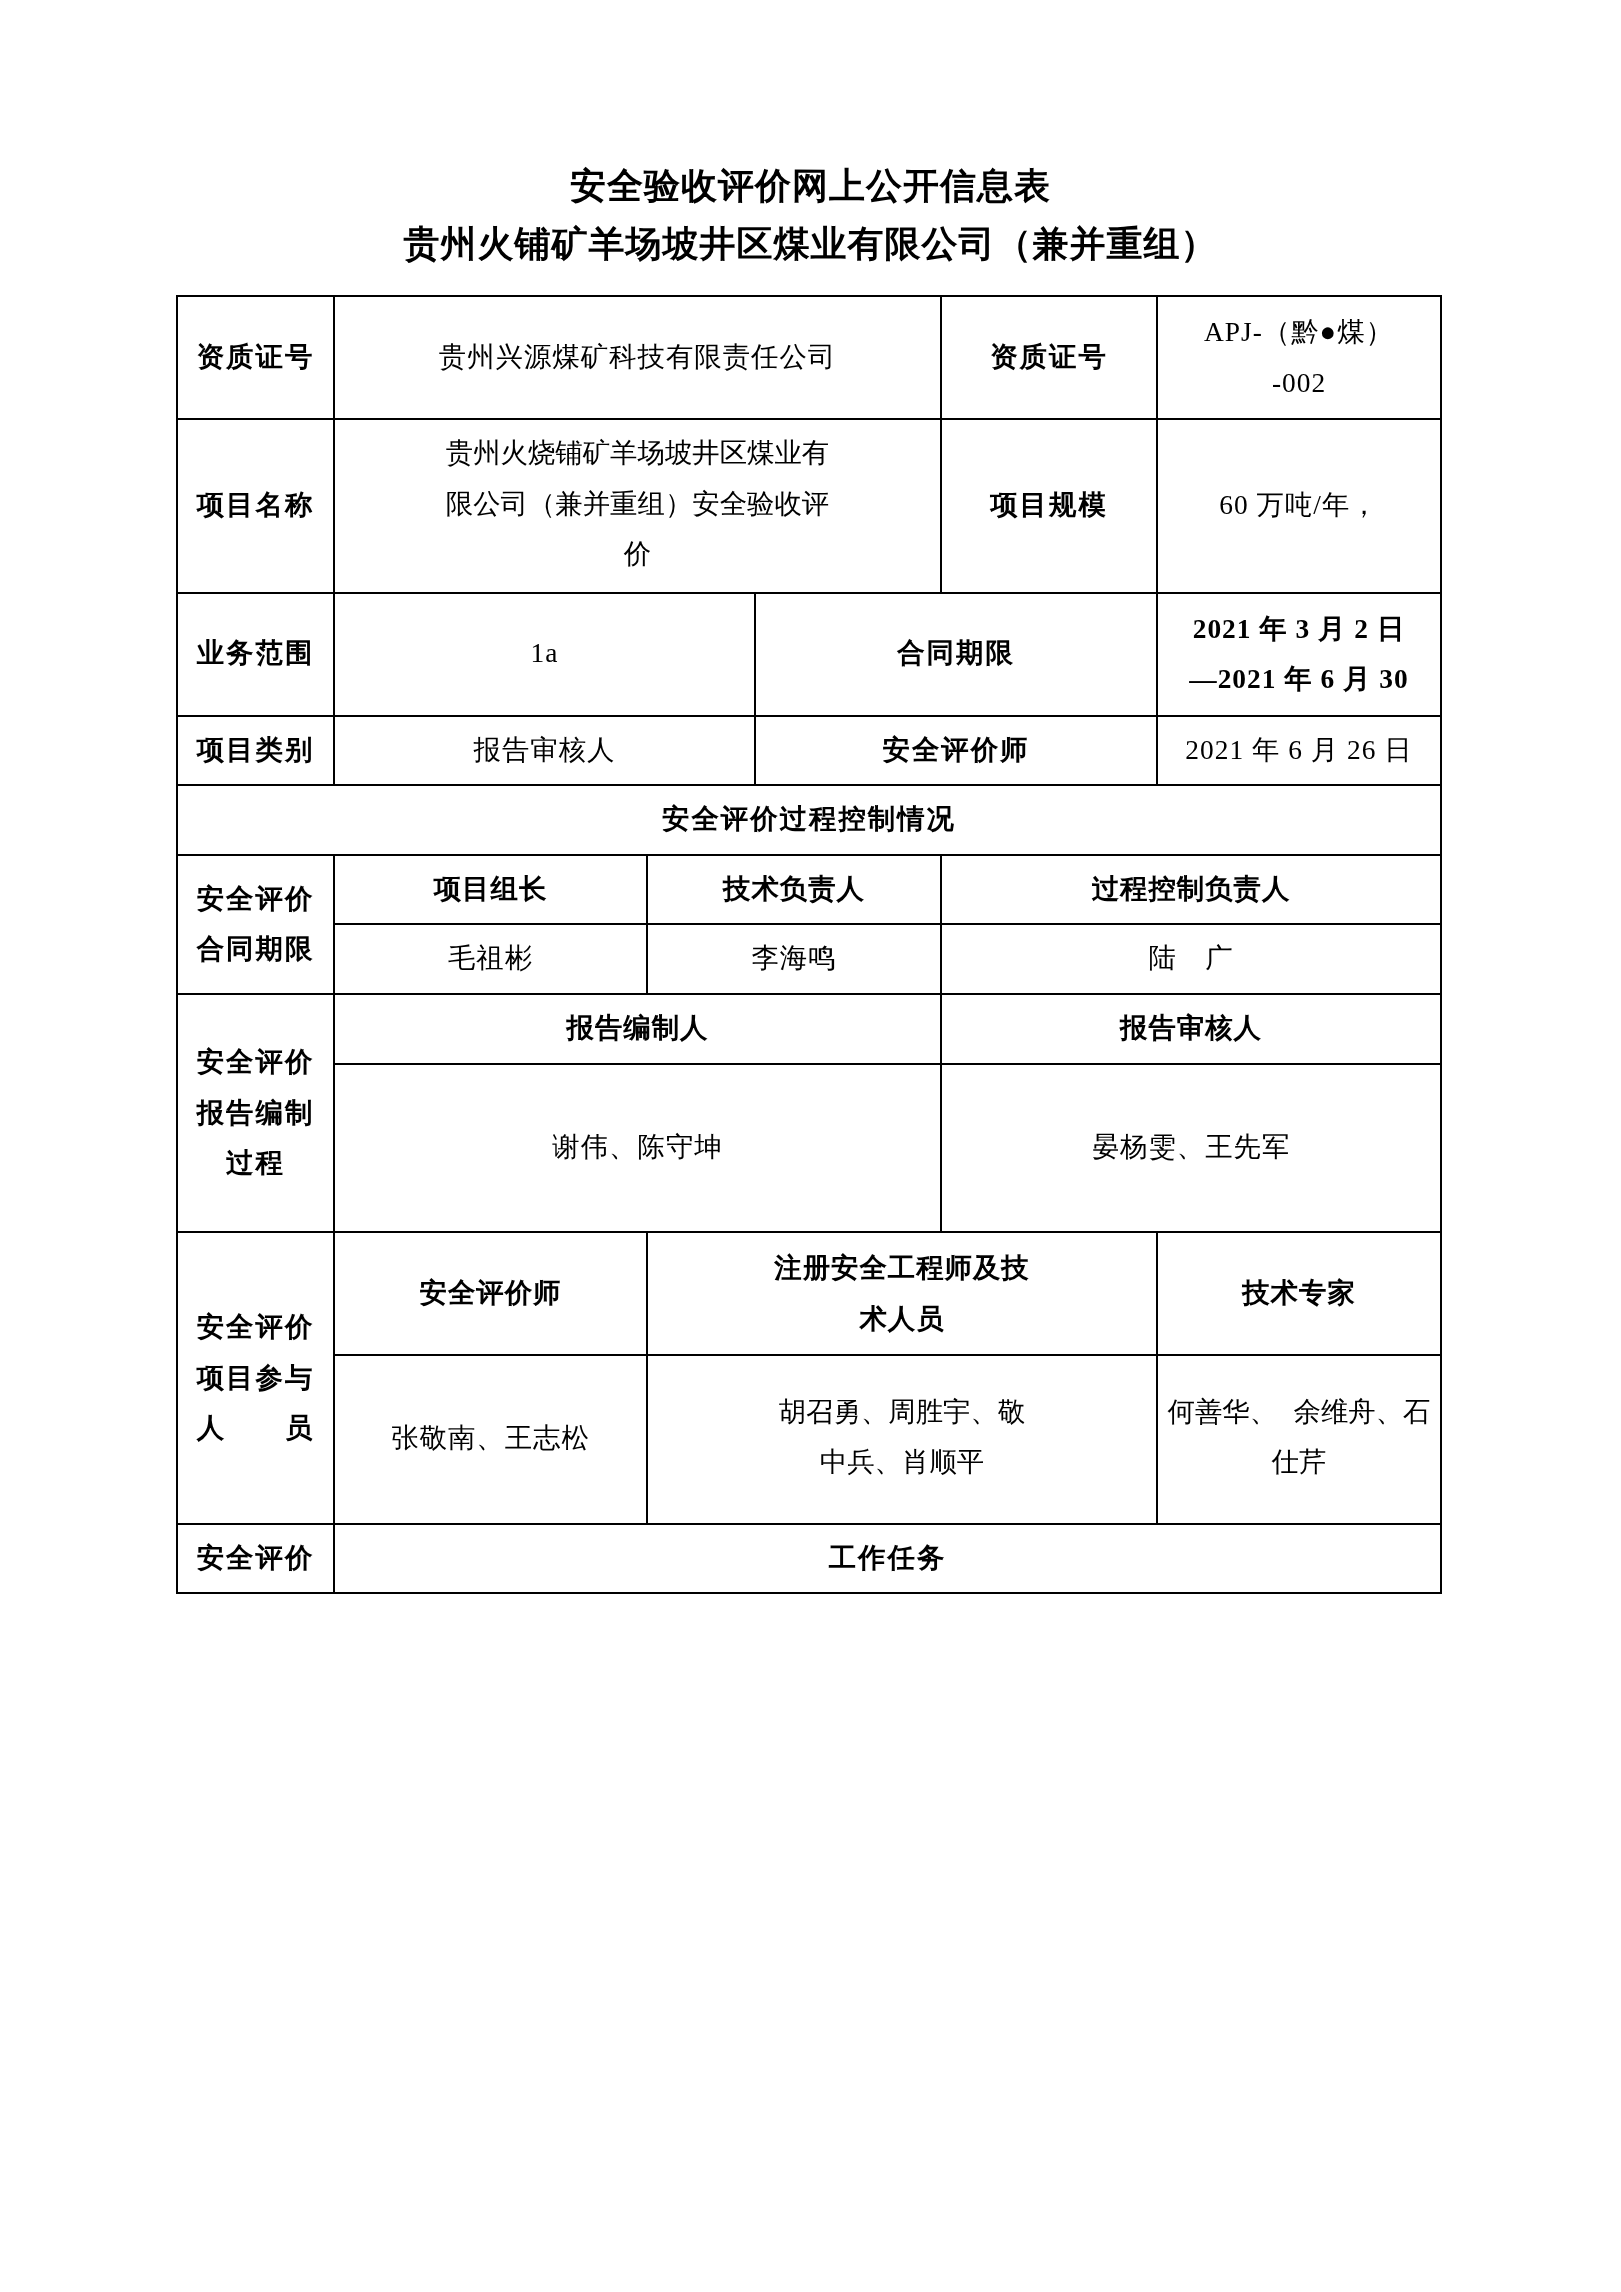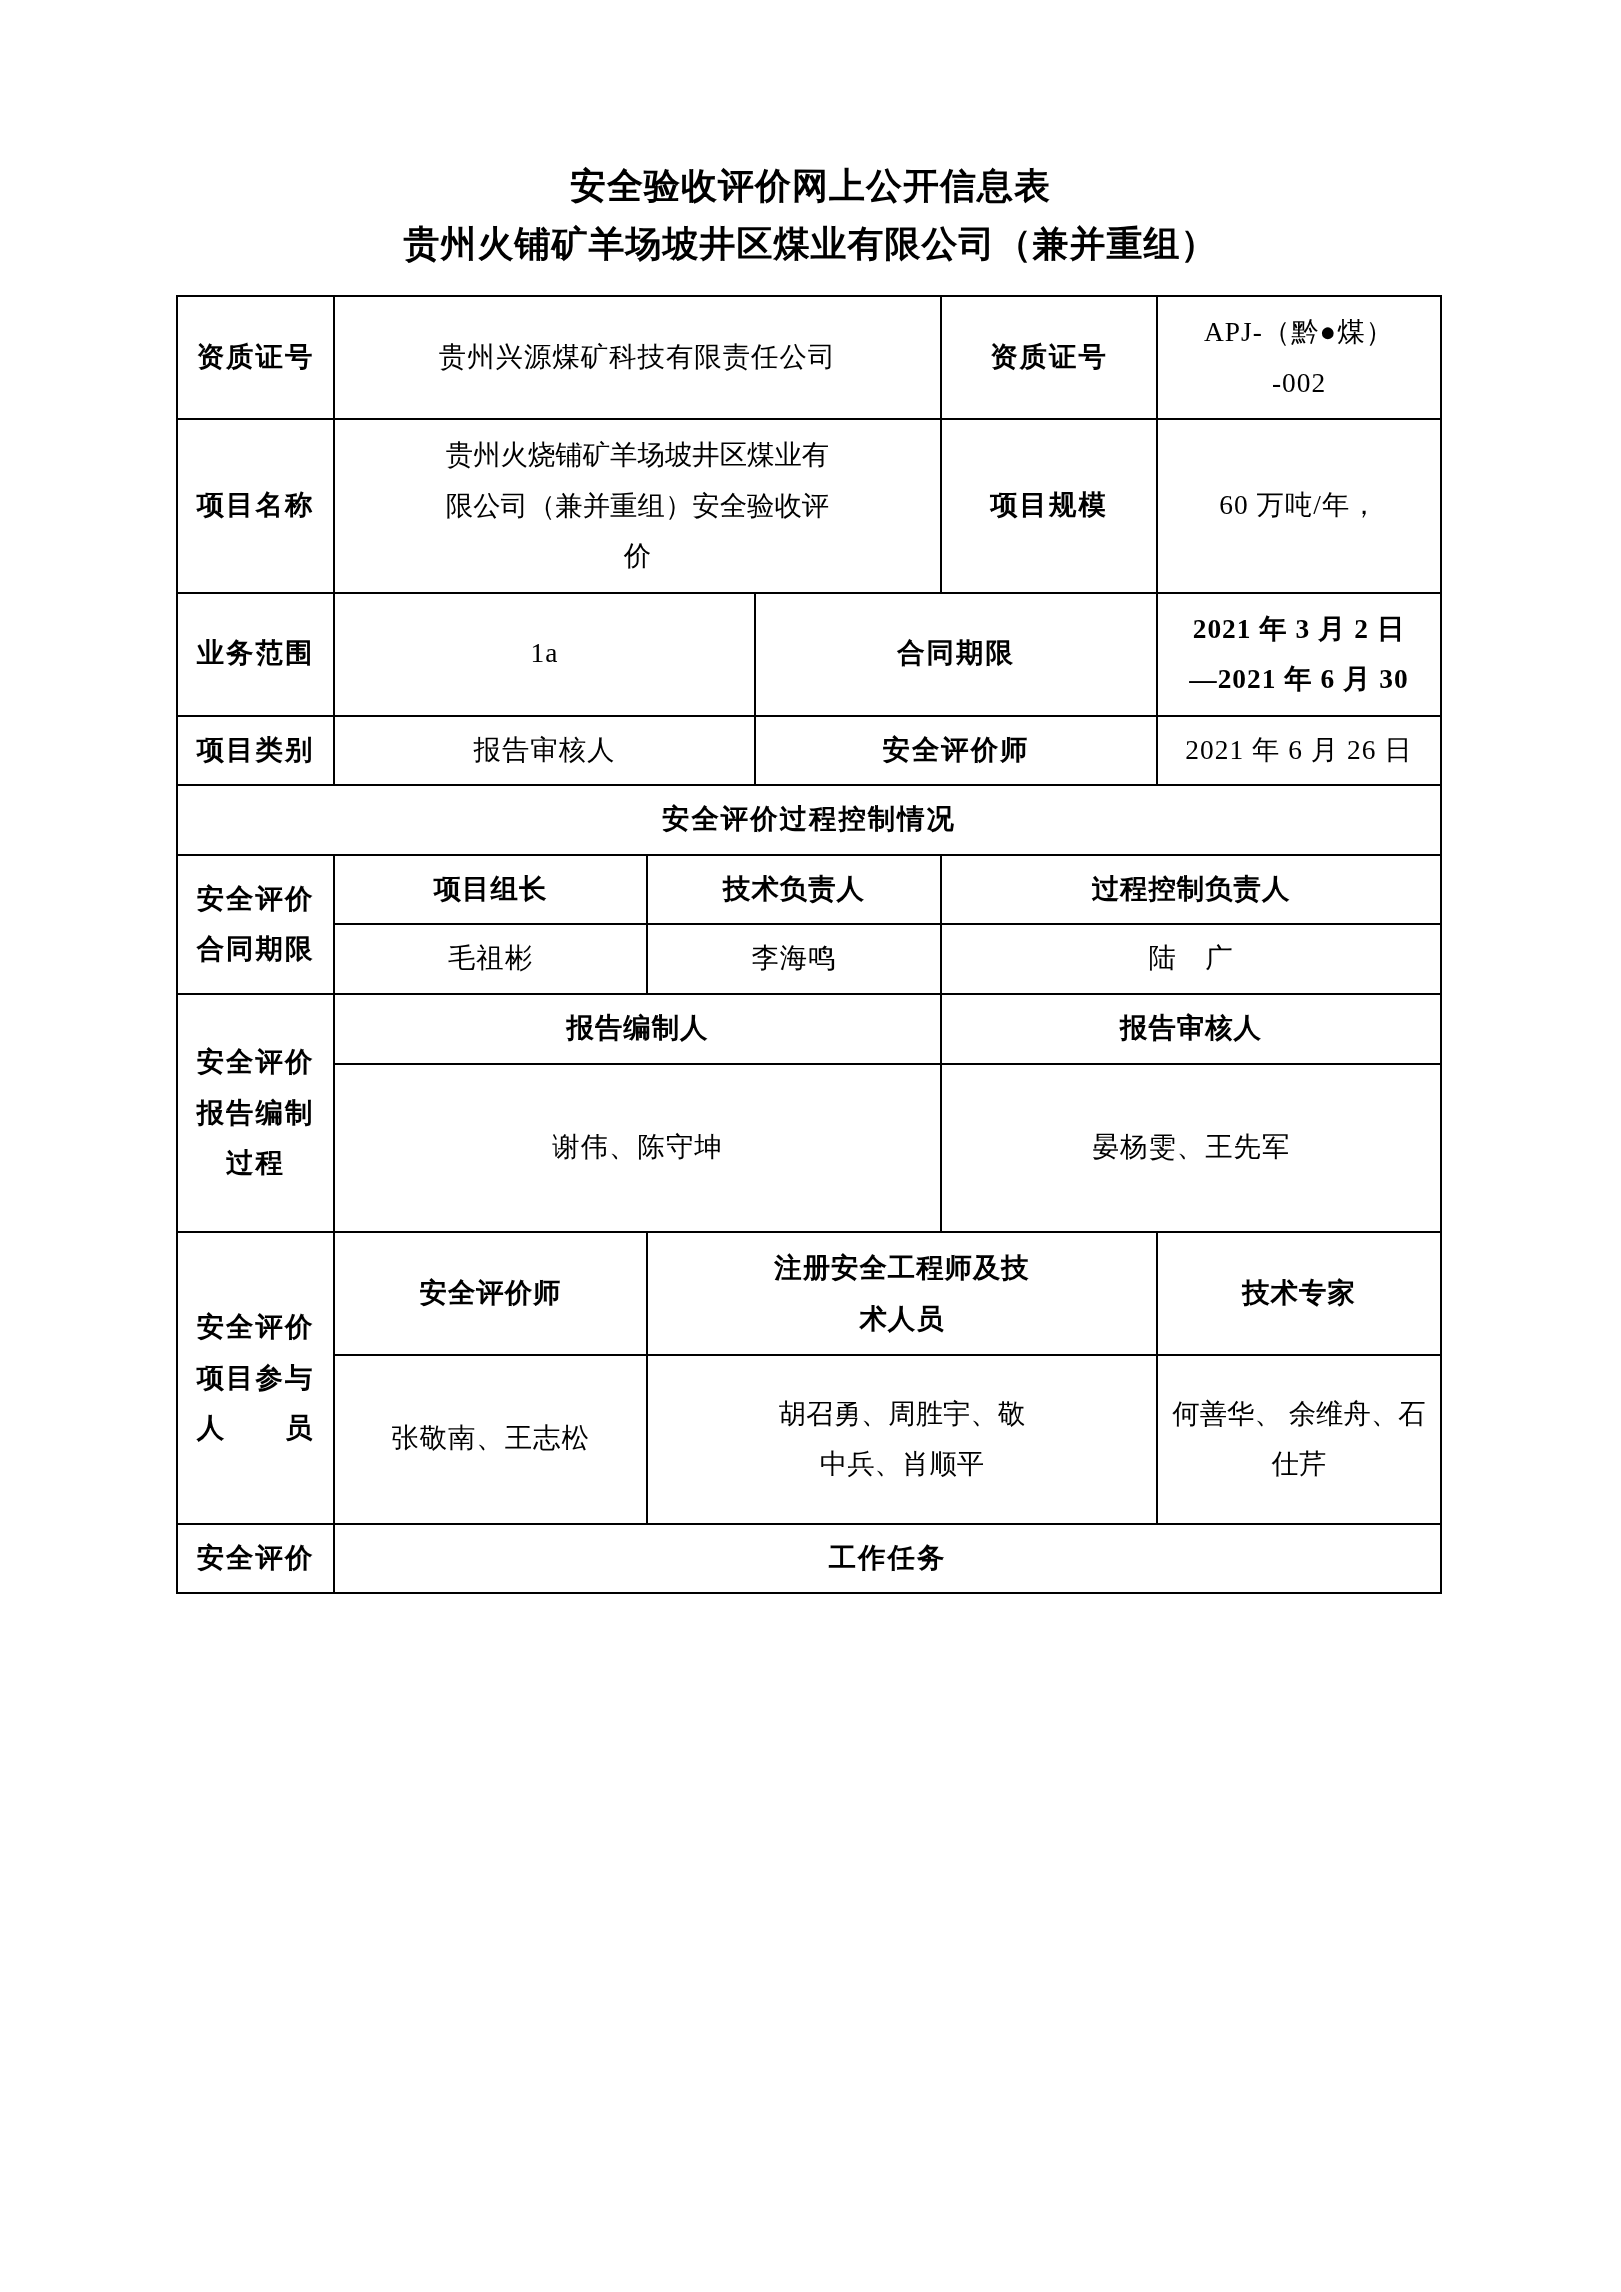--- a/index.html
+++ b/index.html
@@ -64,20 +64,21 @@
   }
   td.val {
     font-size: 27.4px;
     letter-spacing: 1px;
   }
   td.val-left {
     text-align: left;
     padding-left: 15.7px;
     font-size: 27.4px;
     line-height: 1.85;
+    font-family: Liberation Mono, monospace;
   }
   td.center-title {
     font-weight: bold;
     font-size: 30px;
     letter-spacing: 2px;
   }
   td.tall {
     height: 147px;
     border-radius: 11px;
   }

